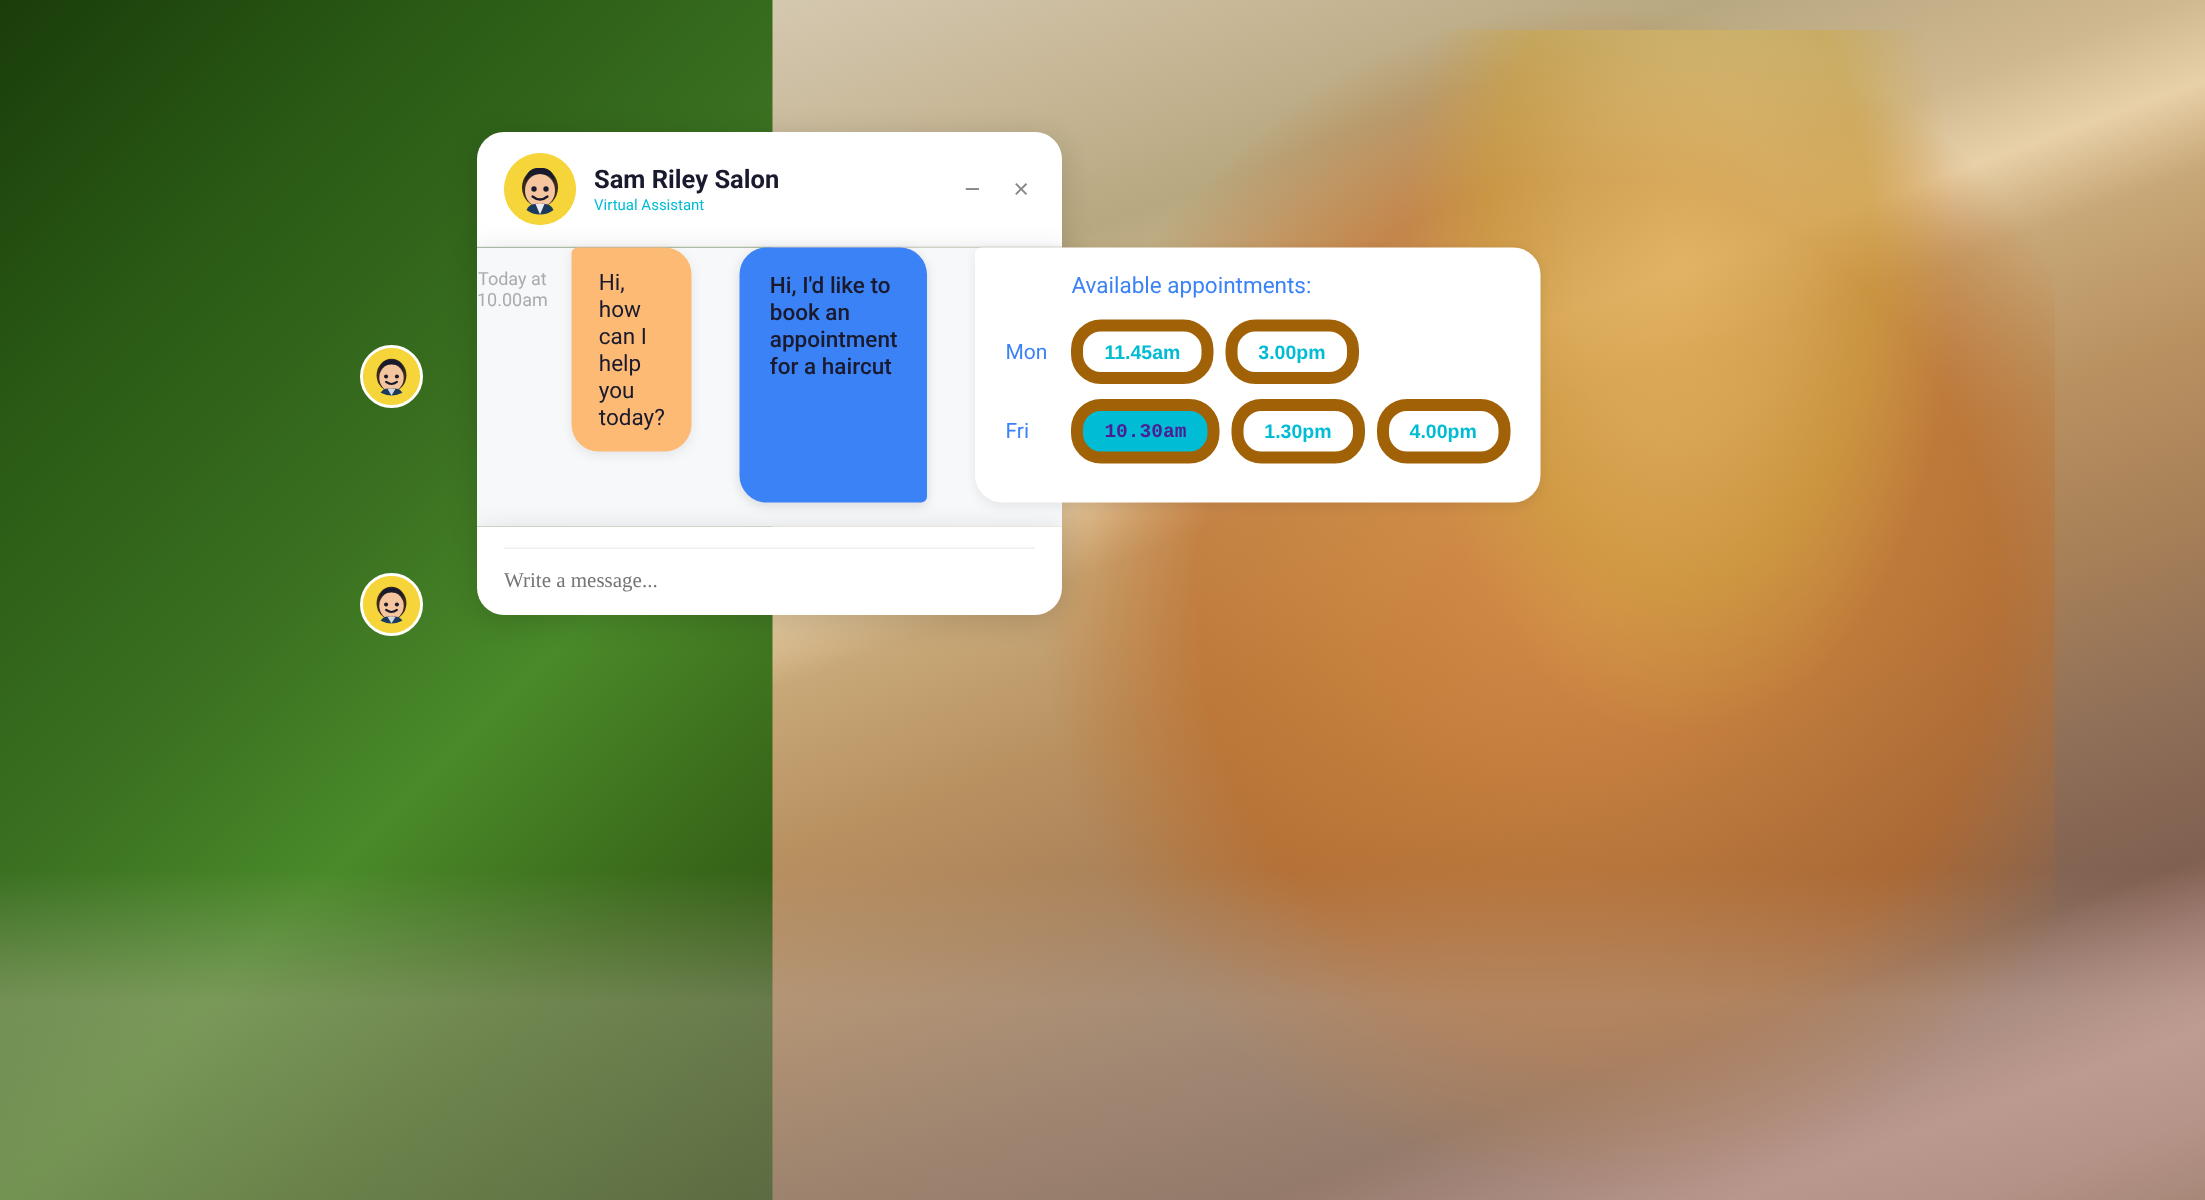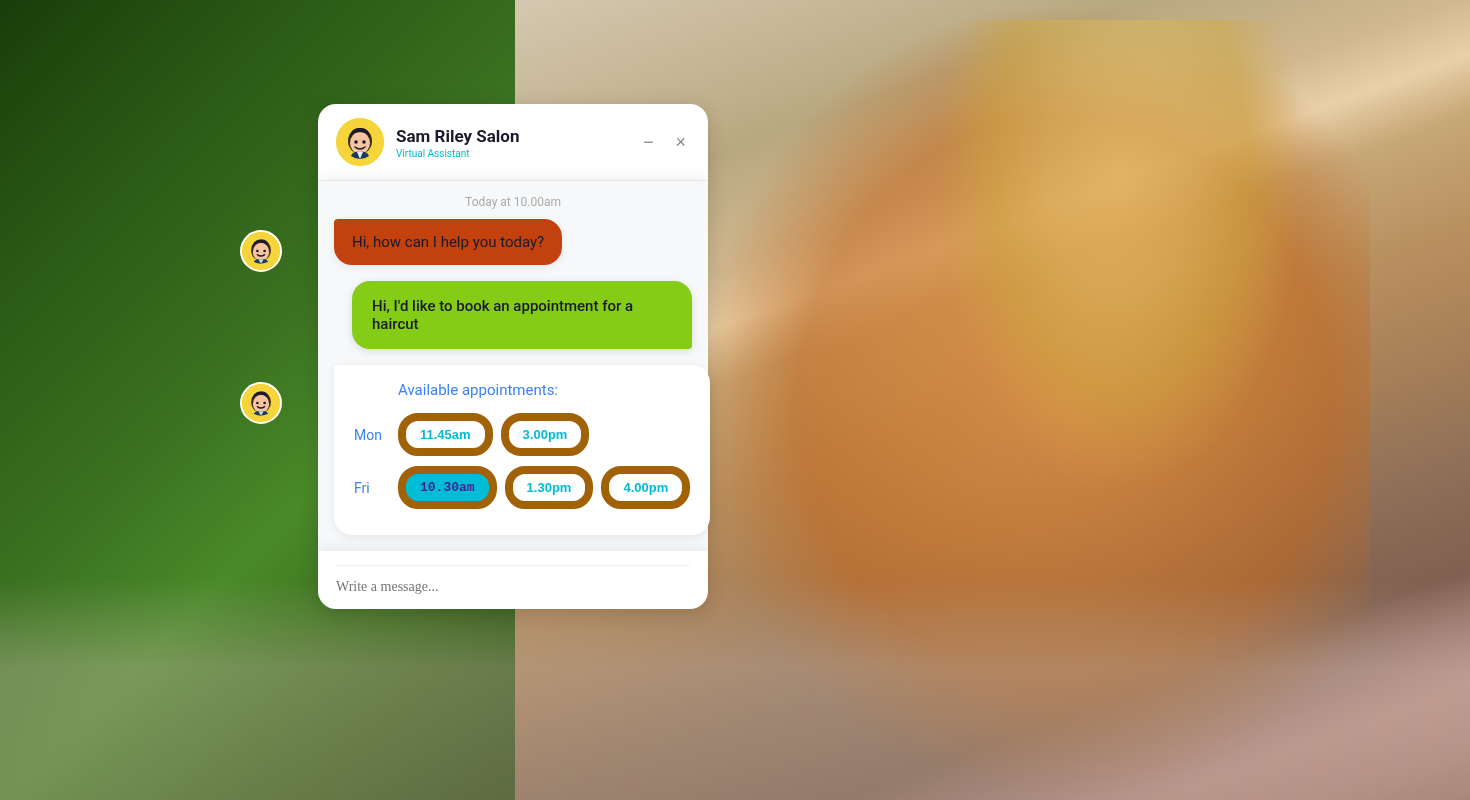--- a/index.html
+++ b/index.html
@@ -75,21 +75,21 @@
       height: 220px;
       z-index: 1;
       background: linear-gradient(180deg, transparent 0%, #c0b0a0 40%, #b0a090 100%);
       opacity: 0.4;
     }
 
     
     .chat-widget {
       position: absolute;
       left: 318px;
-      top: 104px;
+      top: 88px;
       width: 390px;
       z-index: 10;
       display: flex;
       flex-direction: column;
       gap: 0;
     }
 
     
     .chat-header {
       background: #ffffff;
@@ -168,58 +168,58 @@
       font-size: 18px;
       line-height: 1;
       padding: 2px 4px;
     }
 
     
     .chat-body {
       background: #f7f8fa;
       padding: 0 0 0 0;
       display: flex;
-      flex-direction: column;
+      flex-direction: row;
       box-shadow: 0 4px 20px rgba(0,0,0,0.15);
     }
 
     .chat-timestamp {
       text-align: center;
       color: #aaa;
       font-size: 12px;
       padding: 14px 0 10px;
     }
 
     
     .bot-message-row {
       display: flex;
       align-items: flex-start;
       gap: 10px;
       padding: 0 16px 16px;
     }
 
     .bot-bubble {
-      background: #c2410c;
+      background: #fdba74;
       border-radius: 4px 18px 18px 18px;
       padding: 14px 18px;
       font-size: 15px;
       color: #1a1a2e;
       box-shadow: 0 2px 8px rgba(0,0,0,0.08);
       max-width: 300px;
     }
 
     
     .user-message-row {
       display: flex;
       justify-content: flex-end;
       padding: 0 16px 16px;
     }
 
     .user-bubble {
-      background: #84cc16;
+      background: #3b82f6;
       border-radius: 18px 18px 4px 18px;
       padding: 16px 20px;
       font-size: 15px;
       color: #1a1a2e;
       font-weight: 500;
       max-width: 340px;
       box-shadow: 0 2px 8px rgba(0,0,0,0.12);
     }
 
     

